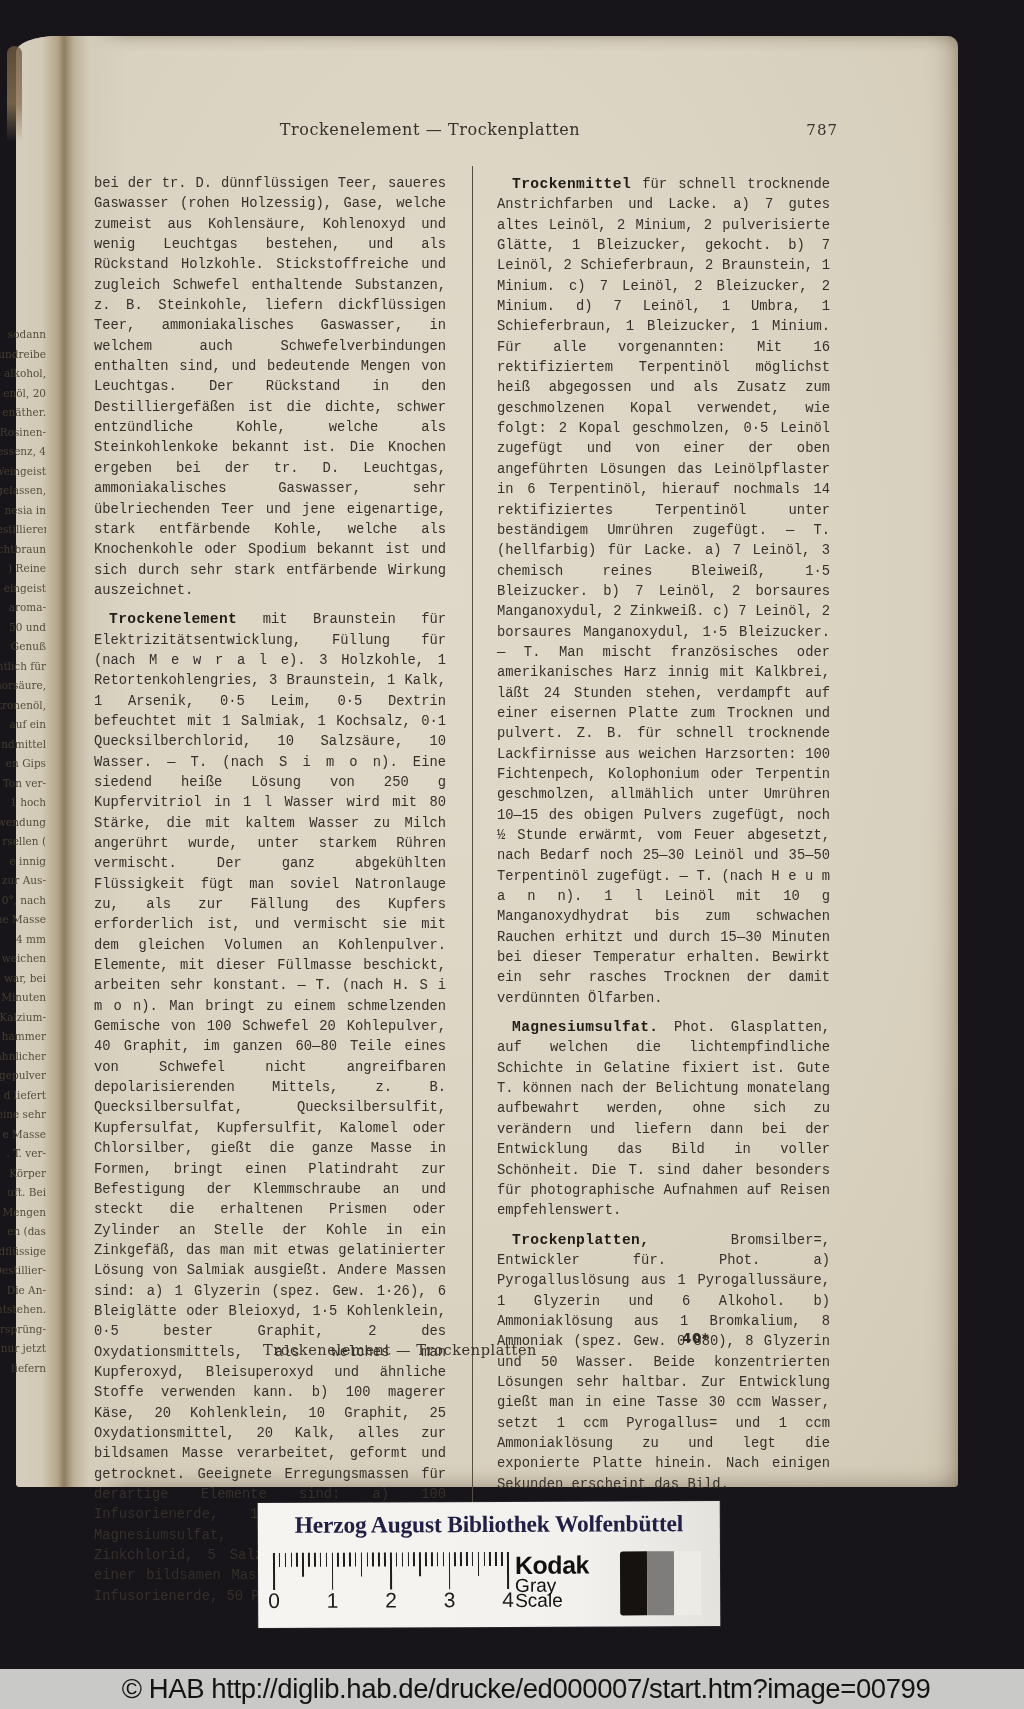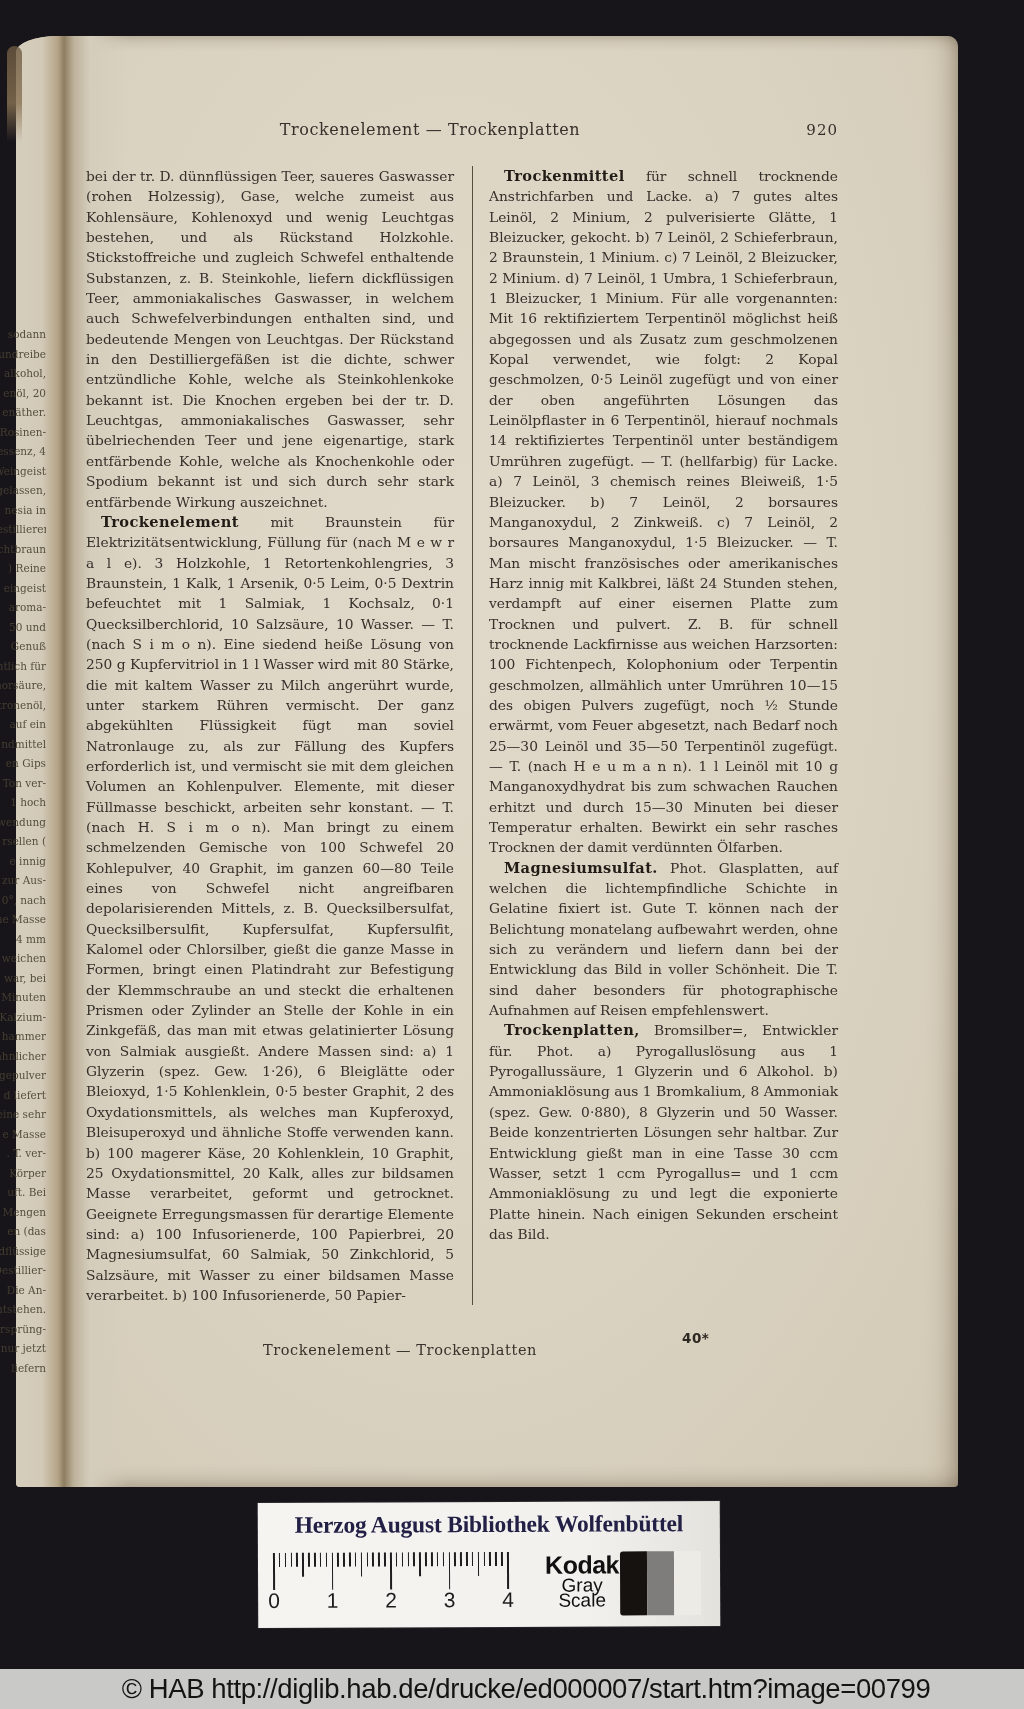--- a/index.html
+++ b/index.html
@@ -41,21 +41,21 @@
   }
   
   .content{position:absolute;left:70px;top:84px;width:752px;color:#35302a;}
   .running-head{position:relative;height:24px;font-size:16px;letter-spacing:.6px;}
   .rh-title{position:absolute;left:0;width:100%;text-align:center;transform:translateX(-32px);}
   .rh-page{position:absolute;right:0;top:1px;font-size:15px;letter-spacing:1px;}
   .columns{display:flex;margin-top:22px;}
   .col{font-size:13.8px;line-height:20.35px;text-align:justify;hyphens:none;}
   .col-left{width:368px;}
   .col-right{flex:1;margin-left:18px;border-left:1px solid #554d40;padding-left:16px;}
-  .col p{margin:0;}
+  .col p{margin:8px;font-family:Liberation Mono, monospace;}
   .col p.indent{text-indent:15px;}
   .lead{font-weight:bold;letter-spacing:.4px;font-size:14.6px;color:#211d16;}
   .catchline{
     position:absolute;left:124px;top:1306px;width:520px;text-align:center;
     font-size:14.5px;letter-spacing:.6px;color:#37322a;
   }
   .signature{
     position:absolute;left:666px;top:1294px;
     font-family:"DejaVu Sans",sans-serif;font-weight:bold;font-size:13.5px;color:#2c2822;
     letter-spacing:.5px;
@@ -75,21 +75,21 @@
   .ruler{position:absolute;left:15px;top:50px;width:240px;height:42px;}
   .tick{position:absolute;top:0;width:1.6px;background:#1d1d1d;}
   .tick.mm{height:14px;}
   .tick.half{height:24px;}
   .tick.cm{height:37px;}
   .ruler-labels{position:absolute;left:15px;top:86px;width:240px;height:24px;}
   .ruler-labels span{
     position:absolute;width:22px;text-align:center;
     font-family:"Liberation Sans",sans-serif;font-size:21px;color:#1c1c1c;
   }
-  .kodak{position:absolute;left:281px;top:50px;width:86px;text-align:center;color:#101010;}
+  .kodak{position:absolute;left:257px;top:50px;width:86px;color:#101010;}
   .kodak-word{font-family:"Liberation Sans",sans-serif;font-weight:bold;font-size:25px;letter-spacing:-.5px;line-height:26px;}
   .kodak-sub{font-family:Liberation Sans, sans-serif;font-size:19px;line-height:15px;}
   .patches{position:absolute;left:362px;top:50px;display:flex;}
   .patch{width:27px;height:64px;}
   .patch:nth-child(1){border-radius:3px 0 0 3px;}
   
   .caption-bar{
     position:absolute;left:0;top:1669px;width:1024px;height:40px;
     background:#c9c9c7;display:flex;align-items:center;justify-content:center;
   }
@@ -157,21 +157,21 @@
       <div class="frag" style="top: 955.5px;">Die An-</div>
       <div class="frag" style="top: 975px;">ntstehen.</div>
       <div class="frag" style="top: 994.5px;">rsprüng-</div>
       <div class="frag" style="top: 1014px;">nur jetzt</div>
       <div class="frag" style="top: 1033.5px;">liefern</div>
     </div>
 
   <div class="content">
     <div class="running-head">
       <span class="rh-title">Trockenelement — Trockenplatten</span>
-      <span class="rh-page">920</span>
+      <span class="rh-page">787</span>
     </div>
     <div class="columns">
       <div class="col col-left">
           <p>bei der tr. D. dünnflüssigen Teer, saueres Gaswasser (rohen Holzessig), Gase, welche zumeist aus Kohlensäure, Kohlenoxyd und wenig Leuchtgas bestehen, und als Rückstand Holzkohle. Stickstoffreiche und zugleich Schwefel enthaltende Substanzen, z. B. Steinkohle, liefern dickflüssigen Teer, ammoniakalisches Gaswasser, in welchem auch Schwefelverbindungen enthalten sind, und bedeutende Mengen von Leuchtgas. Der Rückstand in den Destilliergefäßen ist die dichte, schwer entzündliche Kohle, welche als Steinkohlenkoke bekannt ist. Die Knochen ergeben bei der tr. D. Leuchtgas, ammoniakalisches Gaswasser, sehr übelriechenden Teer und jene eigenartige, stark entfärbende Kohle, welche als Knochenkohle oder Spodium bekannt ist und sich durch sehr stark entfärbende Wirkung auszeichnet.</p>
           <p class="indent"><b class="lead">Trockenelement</b> mit Braunstein für Elektrizitätsentwicklung, Füllung für (nach M e w r a l e). 3 Holzkohle, 1 Retortenkohlengries, 3 Braunstein, 1 Kalk, 1 Arsenik, 0·5 Leim, 0·5 Dextrin befeuchtet mit 1 Salmiak, 1 Kochsalz, 0·1 Quecksilberchlorid, 10 Salzsäure, 10 Wasser. — T. (nach S i m o n). Eine siedend heiße Lösung von 250 g Kupfervitriol in 1 l Wasser wird mit 80 Stärke, die mit kaltem Wasser zu Milch angerührt wurde, unter starkem Rühren vermischt. Der ganz abgekühlten Flüssigkeit fügt man soviel Natronlauge zu, als zur Fällung des Kupfers erforderlich ist, und vermischt sie mit dem gleichen Volumen an Kohlenpulver. Elemente, mit dieser Füllmasse beschickt, arbeiten sehr konstant. — T. (nach H. S i m o n). Man bringt zu einem schmelzenden Gemische von 100 Schwefel 20 Kohlepulver, 40 Graphit, im ganzen 60—80 Teile eines von Schwefel nicht angreifbaren depolarisierenden Mittels, z. B. Quecksilbersulfat, Quecksilbersulfit, Kupfersulfat, Kupfersulfit, Kalomel oder Chlorsilber, gießt die ganze Masse in Formen, bringt einen Platindraht zur Befestigung der Klemmschraube an und steckt die erhaltenen Prismen oder Zylinder an Stelle der Kohle in ein Zinkgefäß, das man mit etwas gelatinierter Lösung von Salmiak ausgießt. Andere Massen sind: a) 1 Glyzerin (spez. Gew. 1·26), 6 Bleiglätte oder Bleioxyd, 1·5 Kohlenklein, 0·5 bester Graphit, 2 des Oxydationsmittels, als welches man Kupferoxyd, Bleisuperoxyd und ähnliche Stoffe verwenden kann. b) 100 magerer Käse, 20 Kohlenklein, 10 Graphit, 25 Oxydationsmittel, 20 Kalk, alles zur bildsamen Masse verarbeitet, geformt und getrocknet. Geeignete Erregungsmassen für derartige Elemente sind: a) 100 Infusorienerde, 100 Papierbrei, 20 Magnesiumsulfat, 60 Salmiak, 50 Zinkchlorid, 5 Salzsäure, mit Wasser zu einer bildsamen Masse verarbeitet. b) 100 Infusorienerde, 50 Papier-</p>
         </div>
       <div class="col col-right">
           <p class="indent"><b class="lead">Trockenmittel</b> für schnell trocknende Anstrichfarben und Lacke. a) 7 gutes altes Leinöl, 2 Minium, 2 pulverisierte Glätte, 1 Bleizucker, gekocht. b) 7 Leinöl, 2 Schieferbraun, 2 Braunstein, 1 Minium. c) 7 Leinöl, 2 Bleizucker, 2 Minium. d) 7 Leinöl, 1 Umbra, 1 Schieferbraun, 1 Bleizucker, 1 Minium. Für alle vorgenannten: Mit 16 rektifiziertem Terpentinöl möglichst heiß abgegossen und als Zusatz zum geschmolzenen Kopal verwendet, wie folgt: 2 Kopal geschmolzen, 0·5 Leinöl zugefügt und von einer der oben angeführten Lösungen das Leinölpflaster in 6 Terpentinöl, hierauf nochmals 14 rektifiziertes Terpentinöl unter beständigem Umrühren zugefügt. — T. (hellfarbig) für Lacke. a) 7 Leinöl, 3 chemisch reines Bleiweiß, 1·5 Bleizucker. b) 7 Leinöl, 2 borsaures Manganoxydul, 2 Zinkweiß. c) 7 Leinöl, 2 borsaures Manganoxydul, 1·5 Bleizucker. — T. Man mischt französisches oder amerikanisches Harz innig mit Kalkbrei, läßt 24 Stunden stehen, verdampft auf einer eisernen Platte zum Trocknen und pulvert. Z. B. für schnell trocknende Lackfirnisse aus weichen Harzsorten: 100 Fichtenpech, Kolophonium oder Terpentin geschmolzen, allmählich unter Umrühren 10—15 des obigen Pulvers zugefügt, noch ½ Stunde erwärmt, vom Feuer abgesetzt, nach Bedarf noch 25—30 Leinöl und 35—50 Terpentinöl zugefügt. — T. (nach H e u m a n n). 1 l Leinöl mit 10 g Manganoxydhydrat bis zum schwachen Rauchen erhitzt und durch 15—30 Minuten bei dieser Temperatur erhalten. Bewirkt ein sehr rasches Trocknen der damit verdünnten Ölfarben.</p>
           <p class="indent"><b class="lead">Magnesiumsulfat.</b> Phot. Glasplatten, auf welchen die lichtempfindliche Schichte in Gelatine fixiert ist. Gute T. können nach der Belichtung monatelang aufbewahrt werden, ohne sich zu verändern und liefern dann bei der Entwicklung das Bild in voller Schönheit. Die T. sind daher besonders für photographische Aufnahmen auf Reisen empfehlenswert.</p>
           <p class="indent"><b class="lead">Trockenplatten,</b> Bromsilber=, Entwickler für. Phot. a) Pyrogalluslösung aus 1 Pyrogallussäure, 1 Glyzerin und 6 Alkohol. b) Ammoniaklösung aus 1 Bromkalium, 8 Ammoniak (spez. Gew. 0·880), 8 Glyzerin und 50 Wasser. Beide konzentrierten Lösungen sehr haltbar. Zur Entwicklung gießt man in eine Tasse 30 ccm Wasser, setzt 1 ccm Pyrogallus= und 1 ccm Ammoniaklösung zu und legt die exponierte Platte hinein. Nach einigen Sekunden erscheint das Bild.</p>

